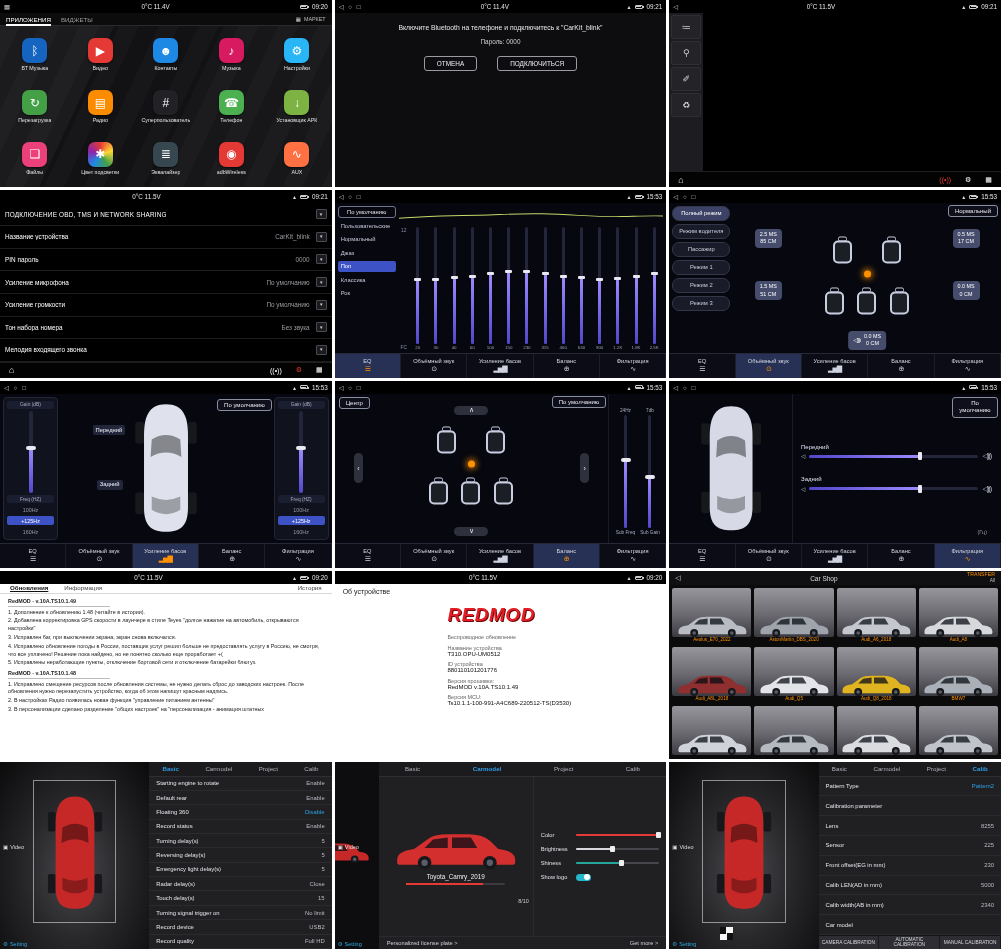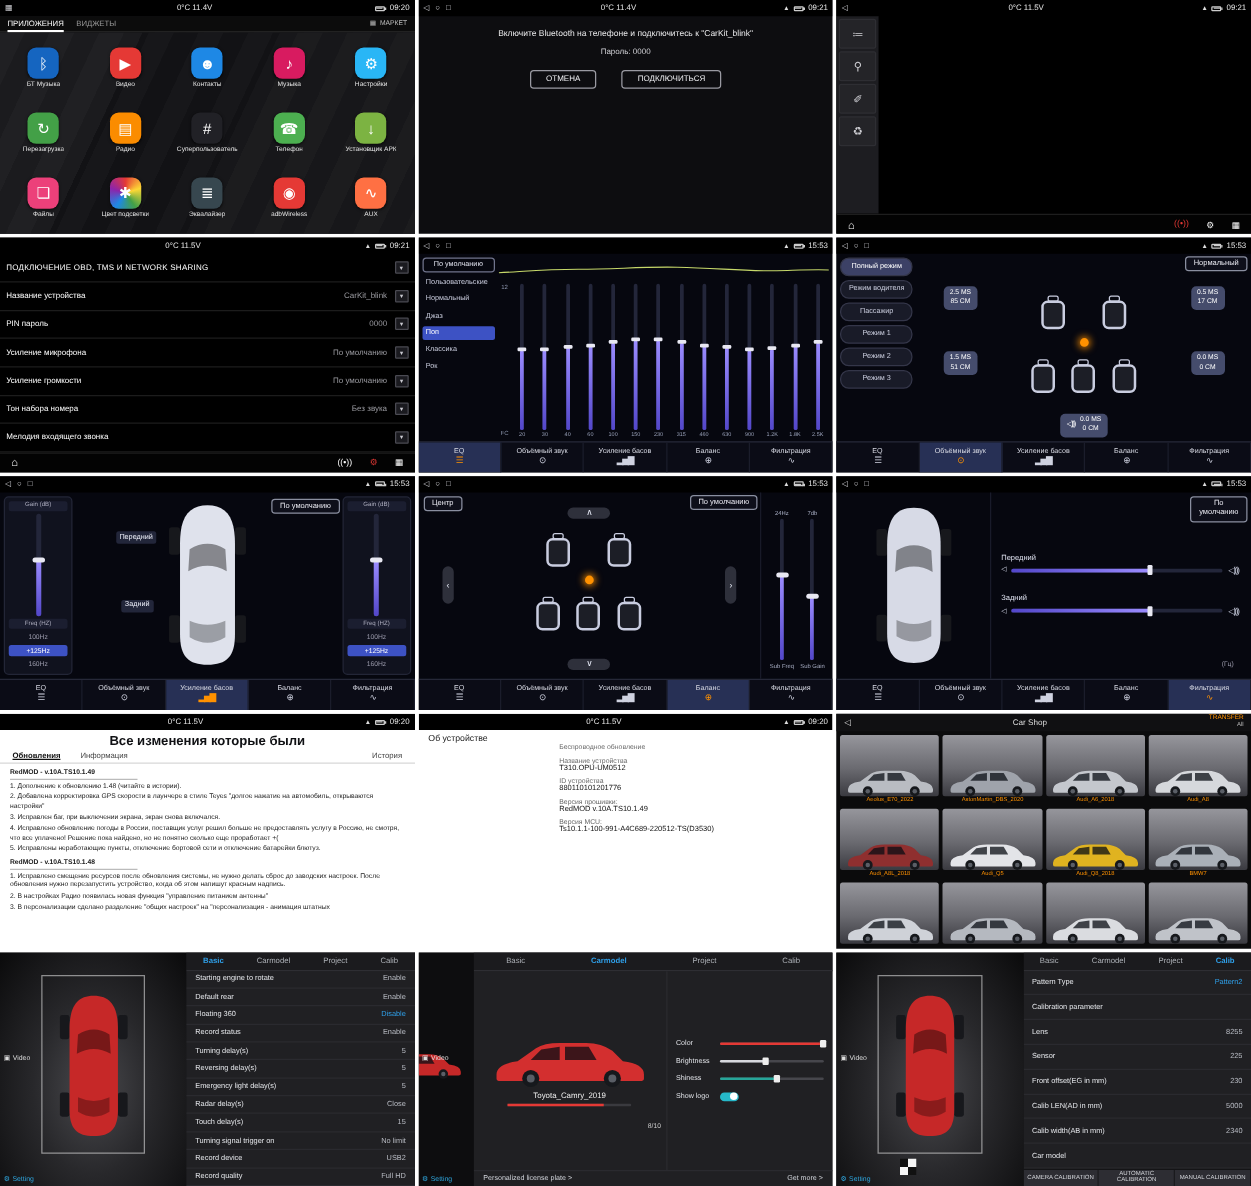--- a/index.html
+++ b/index.html
@@ -951,21 +951,20 @@
   <div class="cell white">
     <div class="sb">
       <span class="nav"></span>
       <span class="sp"></span>
       <span>0°C 11.5V</span>
       <span class="sp"></span>
       <span class="wifi">▴</span>
       <span class="batt"></span>
       <span>09:20</span>
     </div>
-    <div class="clgtitle">Все изменения которые были</div>
     <div class="clgtabs">
 
     <span class="clgtab active">Обновления</span>
         <span class="clgtab">Информация</span>
         <span class="clgtab">История</span>
       </div>
     <div class="clgbody">
       
     <div class="clgline ver">RedMOD - v.10A.TS10.1.49</div><div class="clgline">1. Дополнение к обновлению 1.48 (читайте в истории).</div><div class="clgline">2. Добавлена корректировка GPS скорости в лаунчере в стиле Teyes "долгое нажатие на автомобиль, открываются настройки"</div><div class="clgline">3. Исправлен баг, при выключении экрана, экран снова включался.</div><div class="clgline">4. Исправлено обновление погоды в России, поставщик услуг решил больше не предоставлять услугу в Россию, не смотря, что все уплачено! Решение пока найдено, но не понятно сколько еще проработает +(</div><div class="clgline">5. Исправлены неработающие пункты, отключение бортовой сети и отключение батарейки блютуз.</div><div class="clgline ver">RedMOD - v.10A.TS10.1.48</div><div class="clgline">1. Исправлено смещение ресурсов после обновления системы, не нужно делать сброс до заводских настроек. После обновления нужно перезапустить устройство, когда об этом напишут красным надпись.</div><div class="clgline">2. В настройках Радио появилась новая функция "управление питанием антенны"</div><div class="clgline">3. В персонализации сделано разделение "общих настроек" на "персонализация - анимация штатных</div></div>
   </div>
@@ -974,20 +973,21 @@
     <div class="sb">
       <span class="nav"></span>
       <span class="sp"></span>
       <span>0°C 11.5V</span>
       <span class="sp"></span>
       <span class="wifi">▴</span>
       <span class="batt"></span>
       <span>09:20</span>
     </div>
     <div class="abtitle">Об устройстве</div>
+    <div class="ablogo">REDMOD</div>
     <div class="abfields">
 
         <div class="abf">
           <div class="abl">Беспроводное обновление</div>
           <div class="abv"></div>
         </div>
 
         <div class="abf">
           <div class="abl">Название устройства</div>
           <div class="abv">T310.OPU-UM0512</div>

